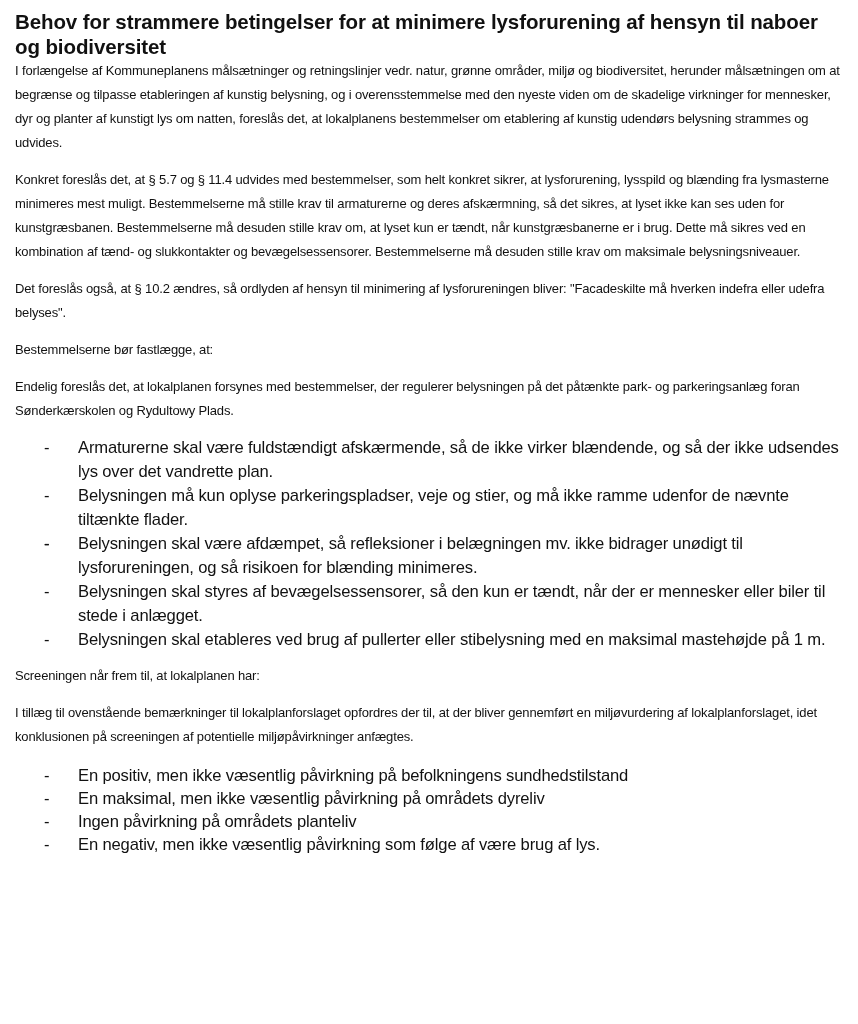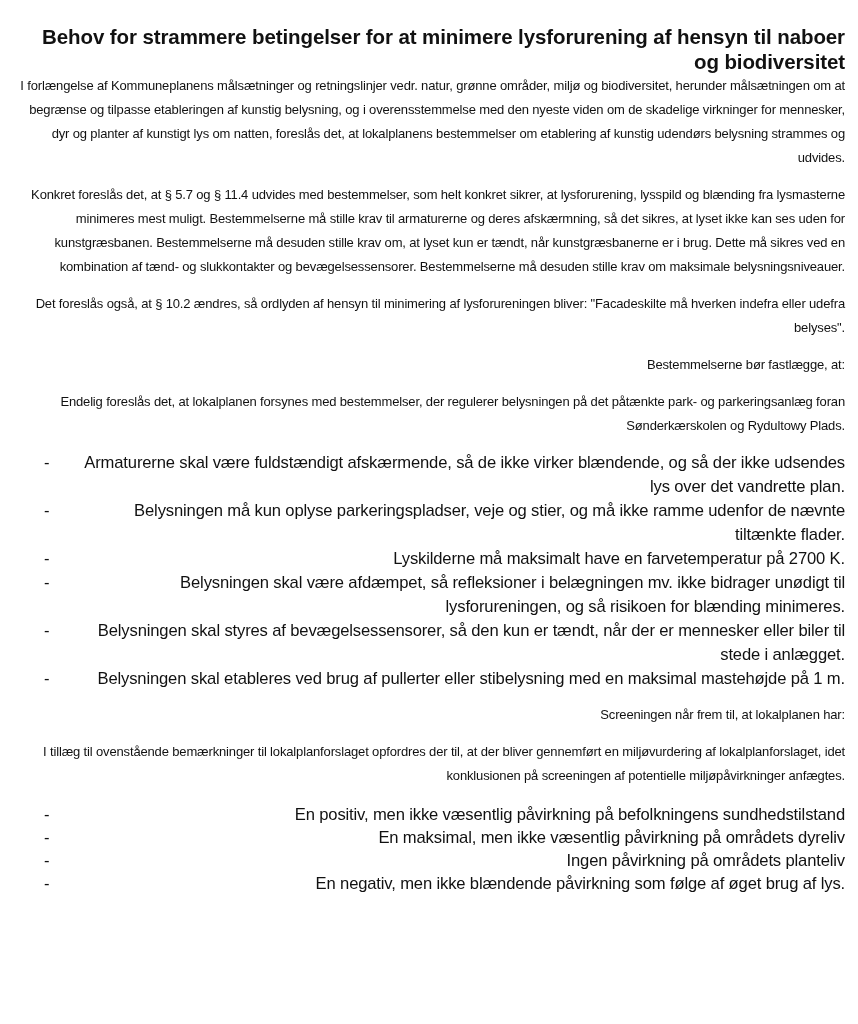--- a/index.html
+++ b/index.html
@@ -11,23 +11,22 @@
     width: 858px;
     height: 1024px;
     overflow: hidden;
     position: relative;
     color: #111111;
     font-family: "Liberation Sans", sans-serif;
   }
   .page {
     position: absolute;
     left: 15px;
-    top: 24px;
+    top: 9px;
     width: 830px;
-    text-align: right;
   }
   .title {
     font-weight: bold;
     font-size: 20.5px;
     line-height: 25px;
     margin: 0;
     letter-spacing: -0.1px;
   }
   .para {
     font-size: 13px;
@@ -73,28 +72,28 @@
 
   <p class="para first">I forlængelse af Kommuneplanens målsætninger og retningslinjer vedr. natur, grønne områder, miljø og biodiversitet, herunder målsætningen om at begrænse og tilpasse etableringen af kunstig belysning, og i overensstemmelse med den nyeste viden om de skadelige virkninger for mennesker, dyr og planter af kunstigt lys om natten, foreslås det, at lokalplanens bestemmelser om etablering af kunstig udendørs belysning strammes og udvides.</p>
   <p class="para">Konkret foreslås det, at § 5.7 og § 11.4 udvides med bestemmelser, som helt konkret sikrer, at lysforurening, lysspild og blænding fra lysmasterne minimeres mest muligt. Bestemmelserne må stille krav til armaturerne og deres afskærmning, så det sikres, at lyset ikke kan ses uden for kunstgræsbanen. Bestemmelserne må desuden stille krav om, at lyset kun er tændt, når kunstgræsbanerne er i brug. Dette må sikres ved en kombination af tænd- og slukkontakter og bevægelsessensorer. Bestemmelserne må desuden stille krav om maksimale belysningsniveauer.</p>
   <p class="para">Det foreslås også, at § 10.2 ændres, så ordlyden af hensyn til minimering af lysforureningen bliver: "Facadeskilte må hverken indefra eller udefra belyses".</p>
   <p class="para">Bestemmelserne bør fastlægge, at:</p>
   <p class="para">Endelig foreslås det, at lokalplanen forsynes med bestemmelser, der regulerer belysningen på det påtænkte park- og parkeringsanlæg foran Sønderkærskolen og Rydultowy Plads.</p>
 
   <ul class="list first-list">
     <li><span class="dash">-</span><span>Armaturerne skal være fuldstændigt afskærmende, så de ikke virker blændende, og så der ikke udsendes lys over det vandrette plan.</span></li>
     <li><span class="dash">-</span><span>Belysningen må kun oplyse parkeringspladser, veje og stier, og må ikke ramme udenfor de nævnte tiltænkte flader.</span></li>
-    <li><span class="dash">-</span><span>Lyskilderne må maksimalt have en farvetemperatur på 2700 K.</span></li>
+    <li><span class="dash">-</span></li>
     <li><span class="dash">-</span><span>Belysningen skal være afdæmpet, så refleksioner i belægningen mv. ikke bidrager unødigt til lysforureningen, og så risikoen for blænding minimeres.</span></li>
     <li><span class="dash">-</span><span>Belysningen skal styres af bevægelsessensorer, så den kun er tændt, når der er mennesker eller biler til stede i anlægget.</span></li>
     <li><span class="dash">-</span><span>Belysningen skal etableres ved brug af pullerter eller stibelysning med en maksimal mastehøjde på 1 m.</span></li>
   </ul>
 
   <p class="para">Screeningen når frem til, at lokalplanen har:</p>
   <p class="para">I tillæg til ovenstående bemærkninger til lokalplanforslaget opfordres der til, at der bliver gennemført en miljøvurdering af lokalplanforslaget, idet konklusionen på screeningen af potentielle miljøpåvirkninger anfægtes.</p>
 
   <ul class="list second-list screening">
     <li><span class="dash">-</span><span>En positiv, men ikke væsentlig påvirkning på befolkningens sundhedstilstand</span></li>
     <li><span class="dash">-</span><span>En maksimal, men ikke væsentlig påvirkning på områdets dyreliv</span></li>
     <li><span class="dash">-</span><span>Ingen påvirkning på områdets planteliv</span></li>
-    <li><span class="dash">-</span><span>En negativ, men ikke blændende påvirkning som følge af øget brug af lys.</span></li>
+    <li><span class="dash">-</span><span>En negativ, men ikke væsentlig påvirkning som følge af være brug af lys.</span></li>
   </ul>
 </div>
 
 </body></html>

